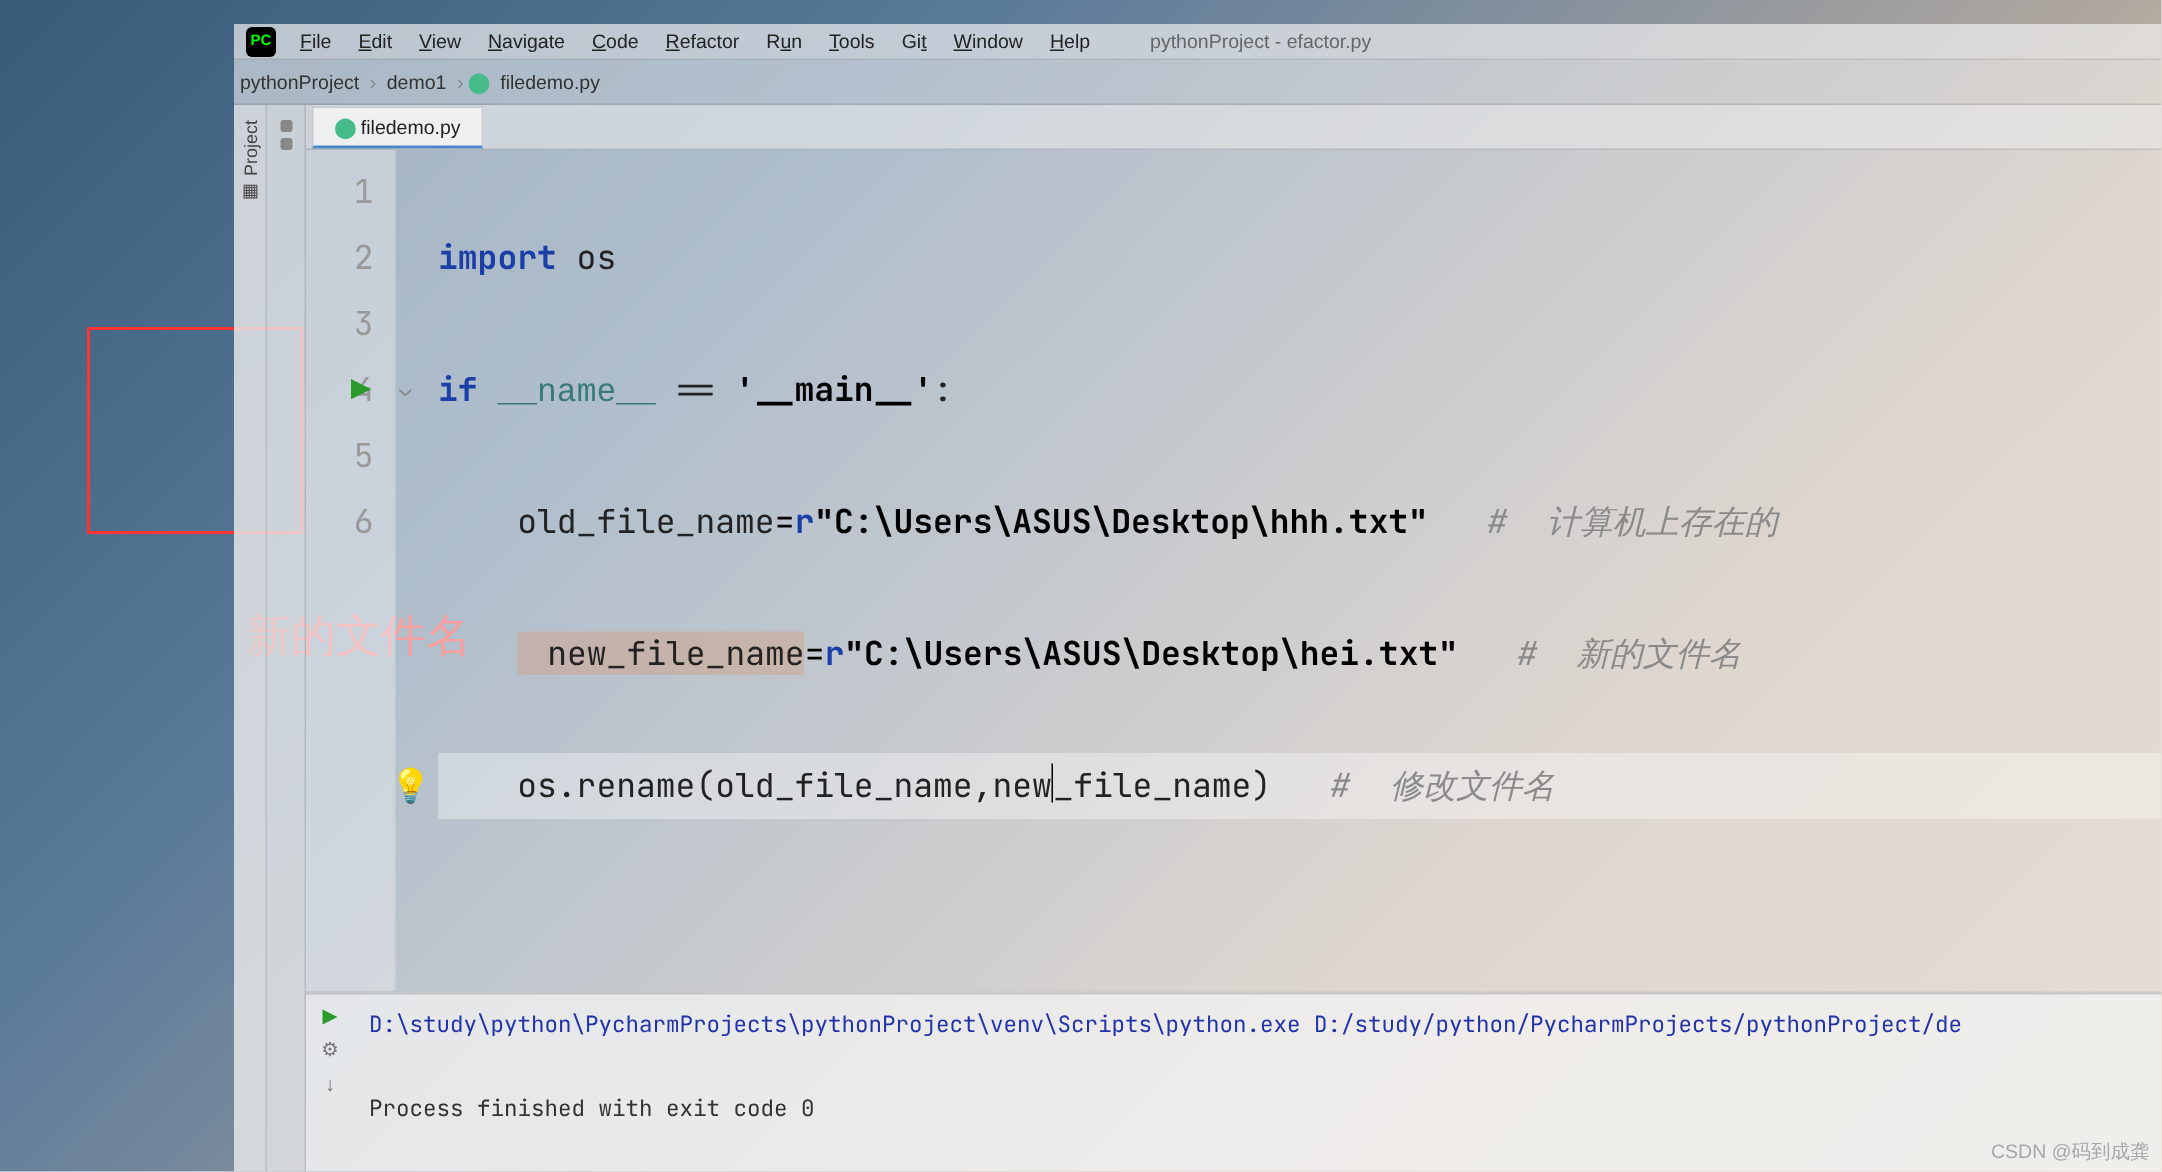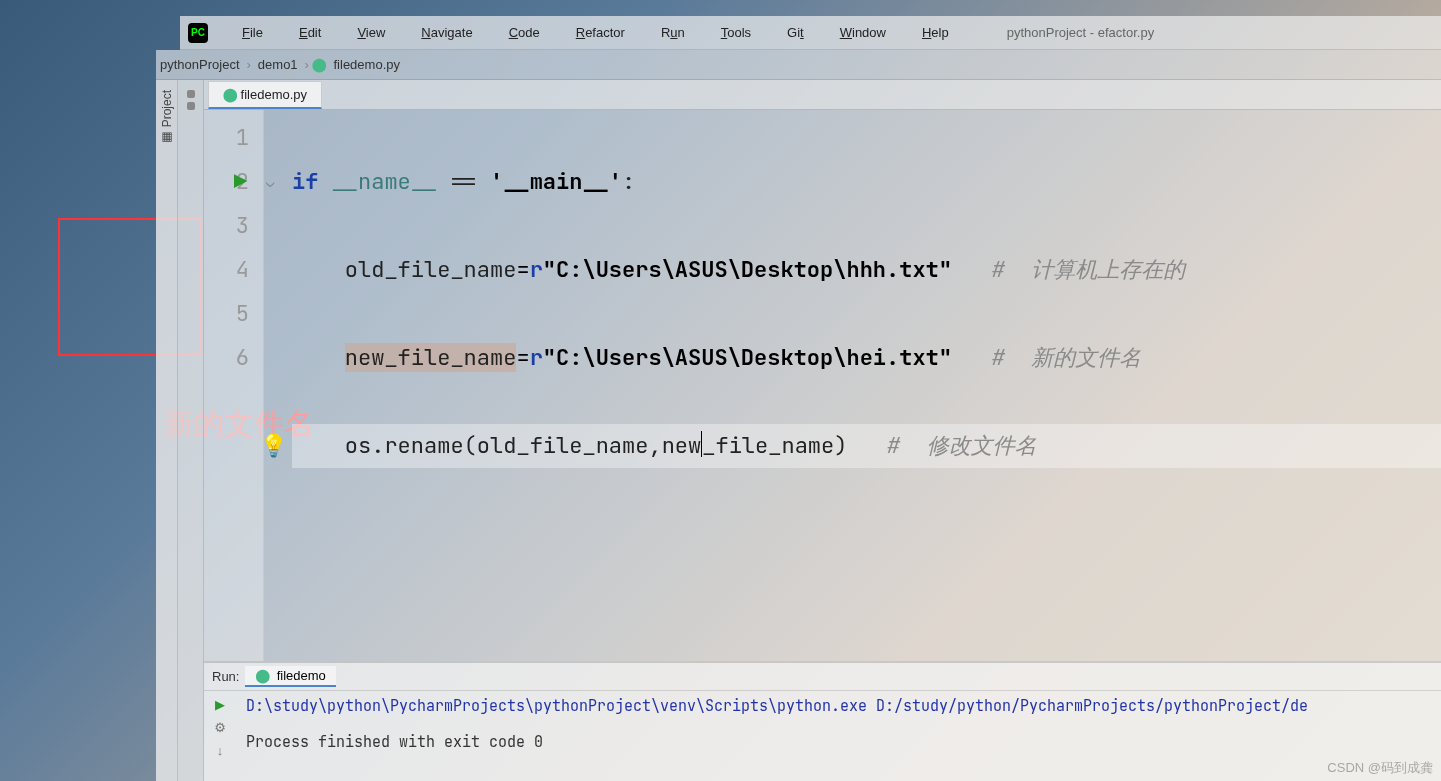--- a/index.html
+++ b/index.html
@@ -33,22 +33,22 @@
 
   
   .ide {
     position:absolute; left:156px; top:16px; right:0; bottom:0;
     display:flex; flex-direction:column;
     font-family:"Segoe UI",sans-serif;
   }
   .ide > * { background:rgba(245,245,245,0.55); }
 
   .menubar {
-    height:34px; display:flex; align-items:center; gap:20px; padding:0 8px;
-    background:rgba(240,240,240,0.7); border-bottom:1px solid rgba(0,0,0,.12);margin-left:24px;
+    height:24px; display:flex; align-items:center; gap:2px; padding:0 8px;
+    background:rgba(240,240,240,0.7); border-bottom:1px solid rgba(0,0,0,.12);
   }
   .ide-logo {
     width:20px; height:20px; background:#000; border-radius:4px;
     display:flex; align-items:center; justify-content:center; color:#0f0;
     font-size:10px; font-weight:bold; margin-right:6px;
   }
   .menu-item { padding:4px 8px; cursor:pointer; color:#222; }
   .menu-item u { text-decoration:underline; }
   .title { margin-left:30px; color:#666; }
 
@@ -100,28 +100,28 @@
   .lnums {
     width:60px; text-align:right; color:#999; padding:6px 14px 0 0;
     background:rgba(245,245,245,0.4); user-select:none;
     border-right:1px solid rgba(0,0,0,.05);
   }
   .src { flex:1; padding:6px 0 0 28px; white-space:pre; position:relative; }
   .src .row { height:44px; position:relative; }
   .row.cur { background:rgba(255,255,255,0.35); }
   .c-comment{ color:#8a8a8a; font-style:italic; }
   .c-key    { color:#1a3fa6; font-weight:600; }
-  .c-dunder { color:#3a7a7a; }
+  .c-dunder { color:#3a7a7a;font-family:Liberation Mono, monospace; }
   .c-str    { color:#000000; font-weight:600; }
   .c-ident  { color:#222; }
   .c-eq     { color:#222; }
   .run-ic   { position:absolute; left:-58px; color:#2a9a2a; }
   .bulb     { position:absolute; left:-32px; color:#d6a400; }
   .fold     { position:absolute; left:-26px; color:#888; font-size:14px; }
-  .hilite   { background:rgba(210,160,130,0.45); }
+  .hilite   { background:rgba(210,160,130,0.45);padding-left:20px; }
   .caret { border-left:1.5px solid #000; display:inline-block; height:26px; vertical-align:-4px; }
 
   .crumbline {
     height:24px; font-size:13px; color:#777; font-family:Consolas,monospace;
     padding:3px 0 0 100px; background:rgba(240,240,240,0.45);
     border-top:1px solid rgba(0,0,0,.1);
   }
 
   .runpanel {
     height:120px; display:flex; flex-direction:column;
@@ -137,21 +137,21 @@
     border-bottom:2px solid #4a86c7; font-size:13px;
   }
   .runbody { flex:1; display:flex; }
   .runtools {
     width:32px; display:flex; flex-direction:column; align-items:center;
     padding-top:6px; gap:8px;
   }
   .runtools span { color:#777; cursor:pointer; }
   .rout {
     flex:1; font-family:"JetBrains Mono",Consolas,monospace; font-size:15px;
-    line-height:18px; padding:6px 10px; color:#2233aa; white-space:pre; overflow:hidden;
+    line-height:28px; padding:6px 10px; color:#2233aa; white-space:pre; overflow:hidden;
   }
   .rout .plain { color:#333; }
 
   .watermark {
     position:absolute; right:8px; bottom:4px; font-size:13px;
     color:rgba(120,120,120,.6);
   }
 </style>
 </head>
 <body>
@@ -214,38 +214,32 @@
             <div>1</div>
             <div>2</div>
             <div>3</div>
             <div>4</div>
             <div>5</div>
             <div>6</div>
             <div></div>
             <div></div>
           </div>
           <div class="src">
+<div class="row"><span class="c-key">import</span> <span class="c-ident">os</span></div>
 <div class="row"><span class="run-ic">▶</span><span class="fold">⌄</span><span class="c-key">if</span> <span class="c-dunder">__name__</span> <span class="c-eq">==</span> <span class="c-str">'__main__'</span><span class="c-ident">:</span></div>
 <div class="row">    <span class="c-ident">old_file_name</span>=<span class="c-key">r</span><span class="c-str">"C:\Users\ASUS\Desktop\hhh.txt"</span>   <span class="c-comment">#  计算机上存在的</span></div>
 <div class="row">    <span class="c-ident hilite">new_file_name</span>=<span class="c-key">r</span><span class="c-str">"C:\Users\ASUS\Desktop\hei.txt"</span>   <span class="c-comment">#  新的文件名</span></div>
 <div class="row cur"><span class="bulb">💡</span>    <span class="c-ident">os.rename(</span><span class="c-ident">old_file_name</span><span class="c-ident">,</span><span class="c-ident">new</span><span class="caret"></span><span class="c-ident">_file_name</span><span class="c-ident">)</span>   <span class="c-comment">#  修改文件名</span></div>
 
 
           </div>
         </div>
 
 
         <div class="runpanel">
-          <div class="runhdr">
-            <span class="runlbl">Run:</span>
-            <span class="runtab">
-              <span class="pyicon">⬤</span>
-              <span>filedemo</span>
-            </span>
-          </div>
           <div class="runbody">
             <div class="runtools">
               <span style="color:#2a9a2a">▶</span>
               <span>⚙</span>
               <span>↓</span>
             </div>
             <div class="rout"><span>D:\study\python\PycharmProjects\pythonProject\venv\Scripts\python.exe D:/study/python/PycharmProjects/pythonProject/de</span>
 
 <span class="plain">Process finished with exit code 0</span></div>
           </div>

